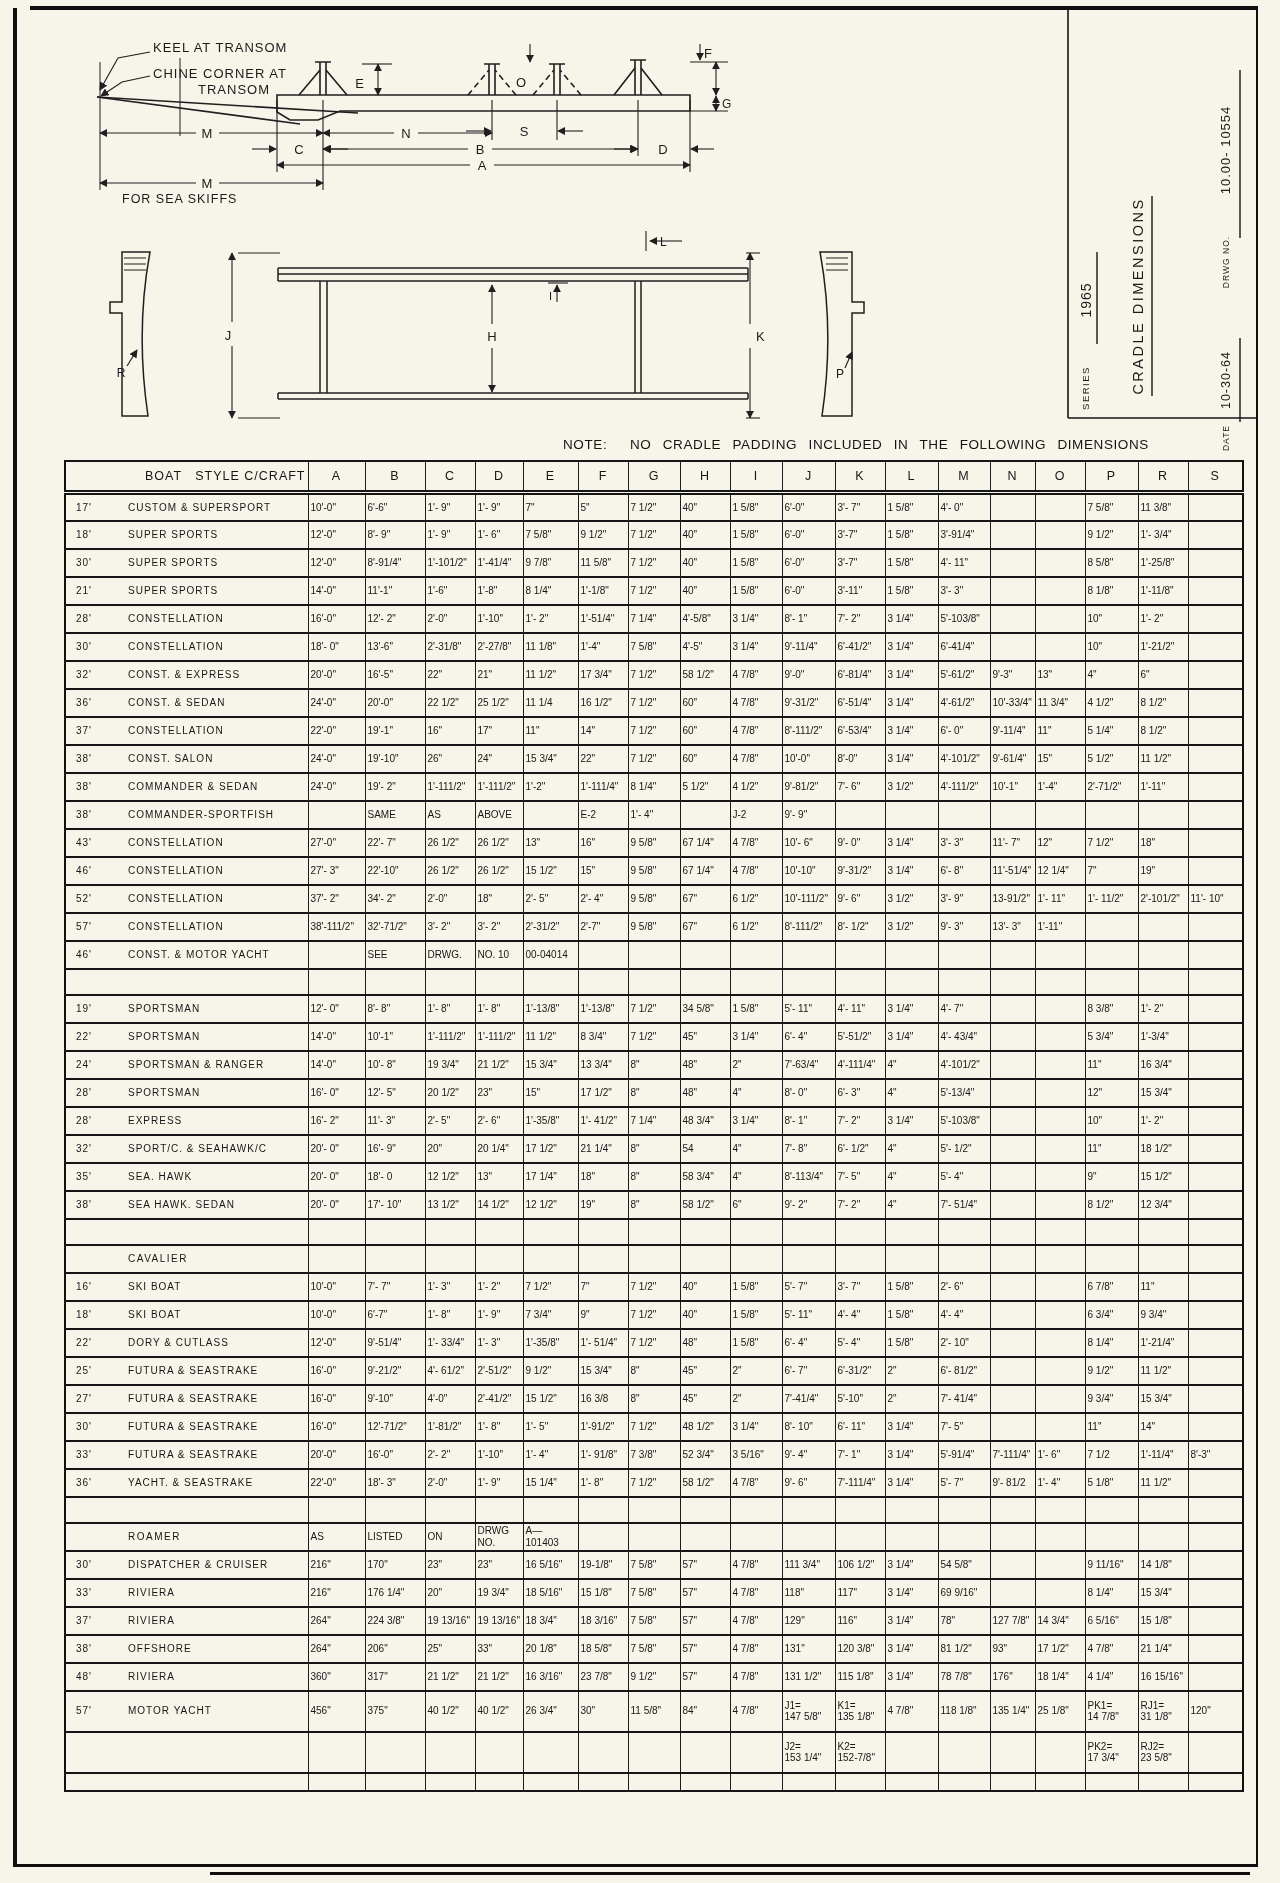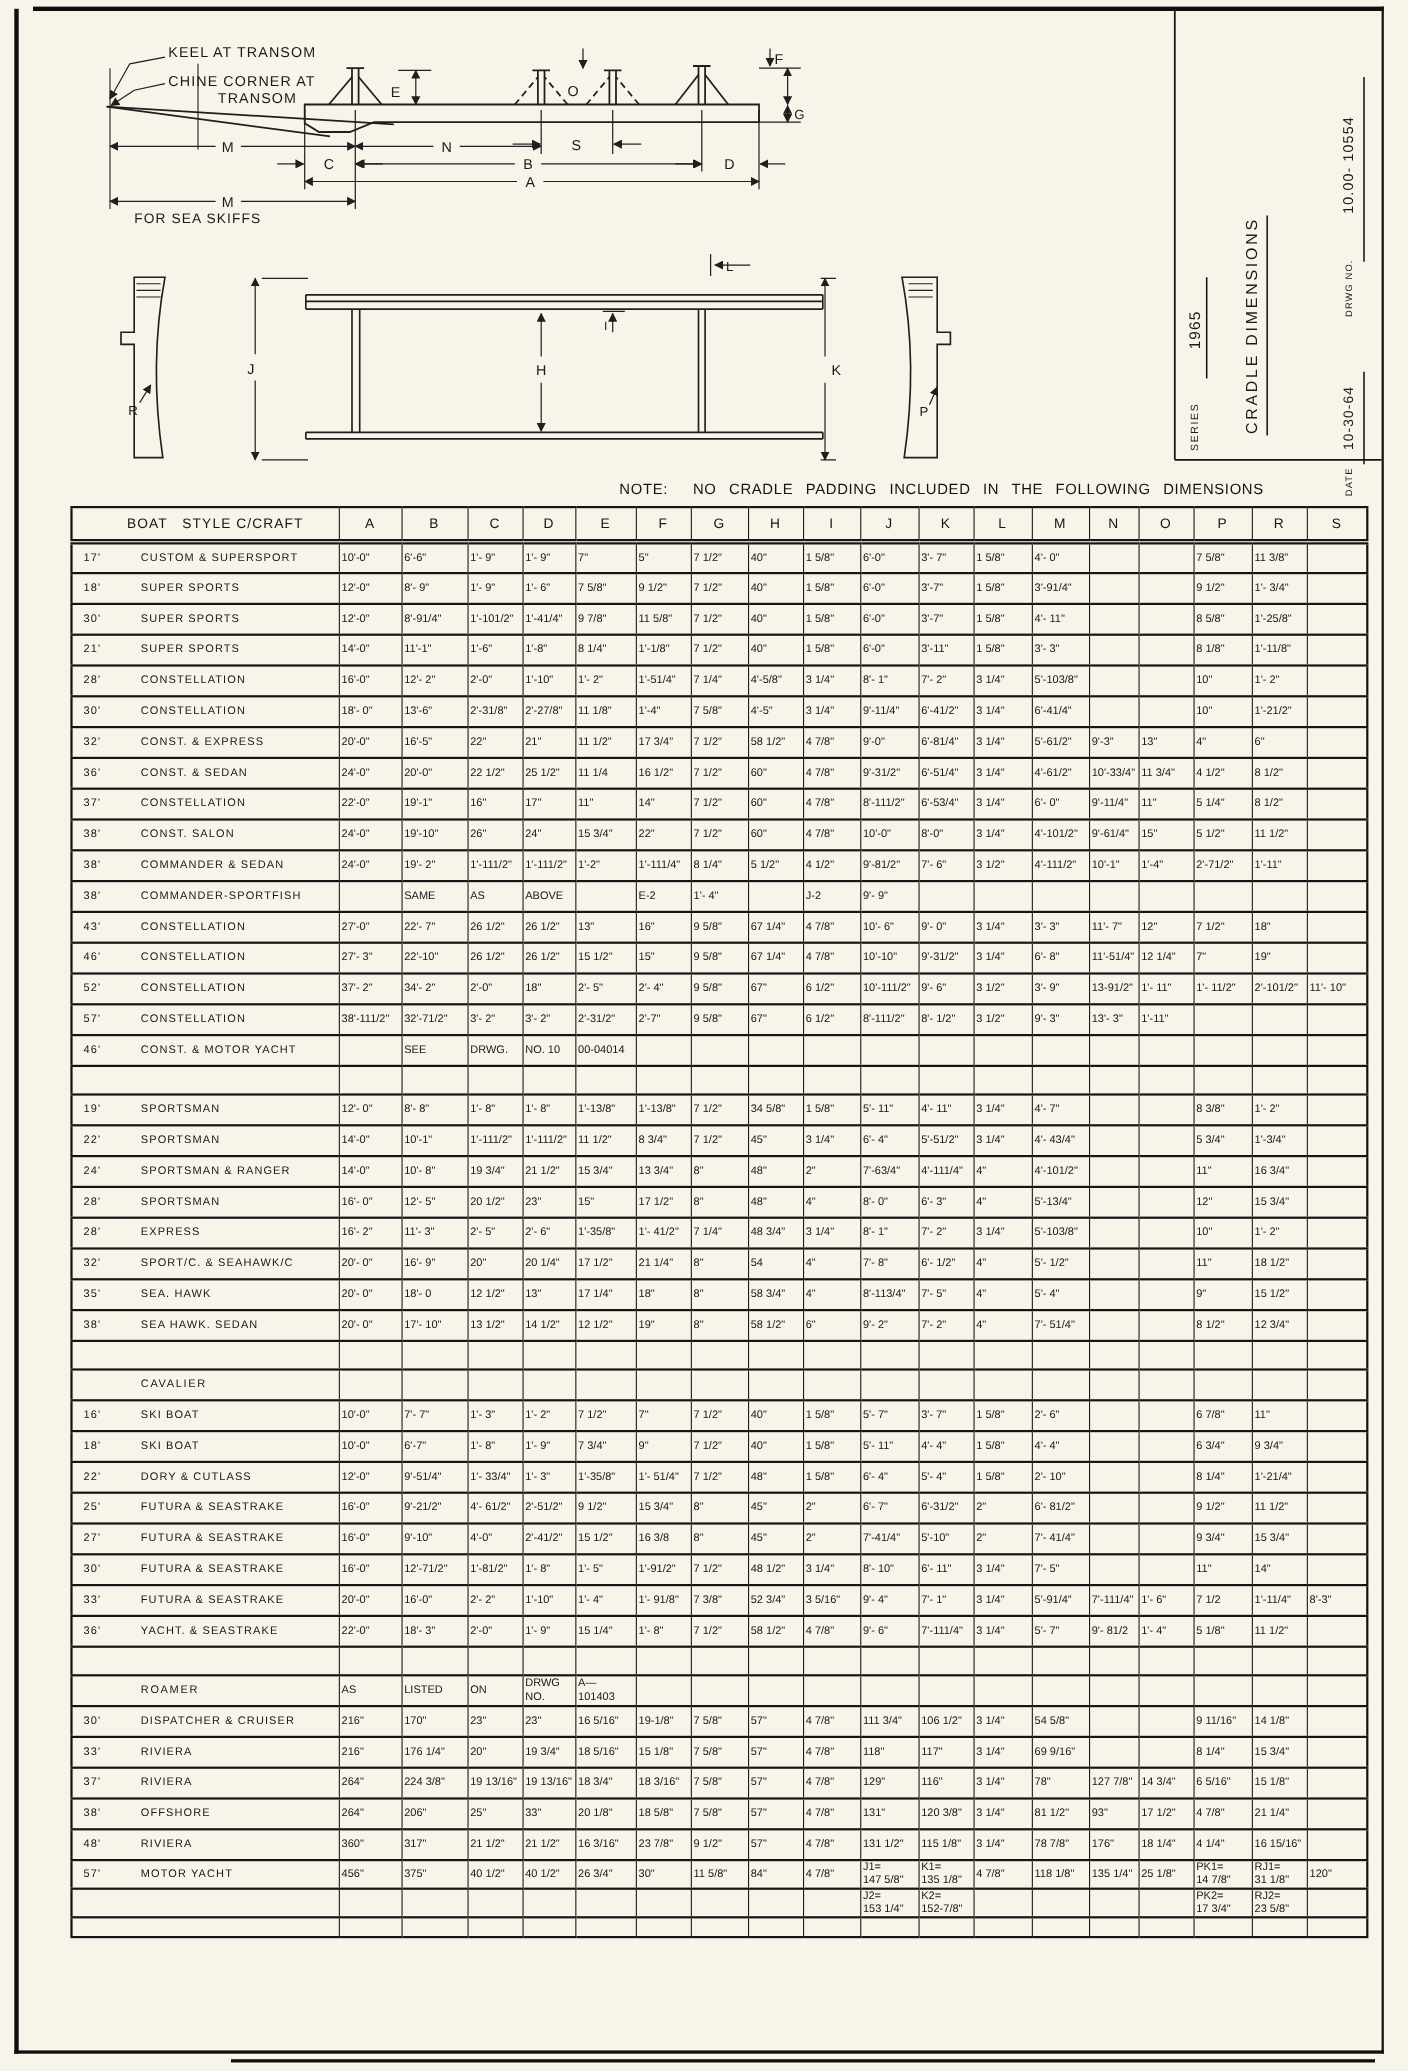--- a/index.html
+++ b/index.html
@@ -24,24 +24,24 @@
   #cradle-table th,#cradle-table td{
     border-left:1.5px solid #1c1c1c;border-right:1.5px solid #1c1c1c;
     border-top:2px solid #151515;border-bottom:2px solid #151515;
     padding:0 2px;overflow:hidden;vertical-align:middle;
     font-weight:normal;line-height:1.12;
   }
   #cradle-table th{
     font-size:12.5px;text-align:center;letter-spacing:1px;
     border-bottom:5px double #151515;height:28px;white-space:pre;
   }
-  #cradle-table th.h-name{text-align:center;padding-left:20px;}
+  #cradle-table th.h-name{text-align:right;padding-left:20px;}
   #cradle-table td{font-size:10px;text-align:left;white-space:pre-line;}
   tr.d{height:28px;padding-left:37px;} tr.b{height:26px;} tr.s{height:28px;}
-  tr.tall{height:26px;} tr.tall td{font-size:9.5px;} tr.end{height:18px;}
+  tr.tall{height:41px;} tr.tall td{font-size:9.5px;} tr.end{height:18px;}
   td.c-name{font-size:11.5px;letter-spacing:.8px;white-space:pre;}
   td.c-name .sz{display:inline-block;width:52px;padding-left:8px;letter-spacing:1px;}
   td.c-name .nm{letter-spacing:1px;}
   tr.s td.c-name .nm{letter-spacing:1.5px;}
   text{fill:#1b1b1b;font-family:"Liberation Sans",sans-serif;}
 </style>
 </head>
 <body>
 
 <div class="bline" style="left:30px;right:22px;top:6px;height:4px;"></div>

